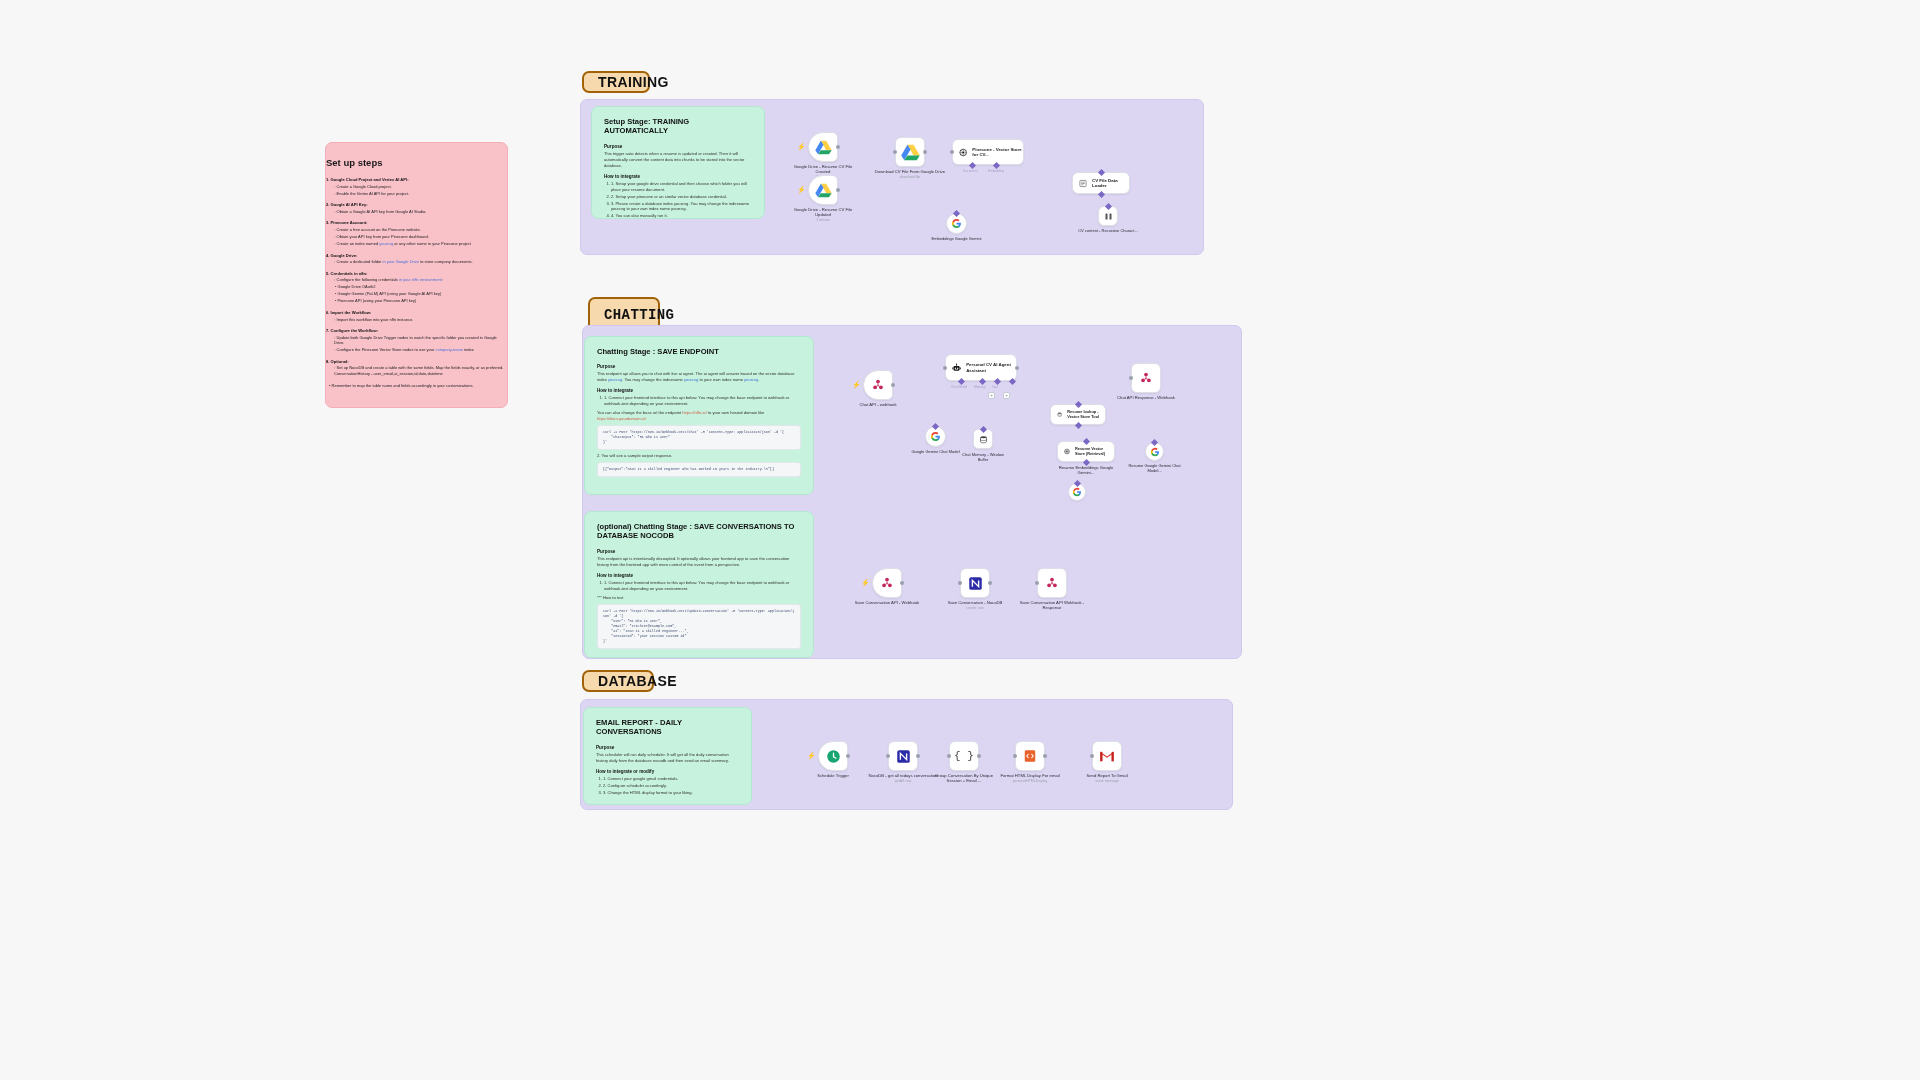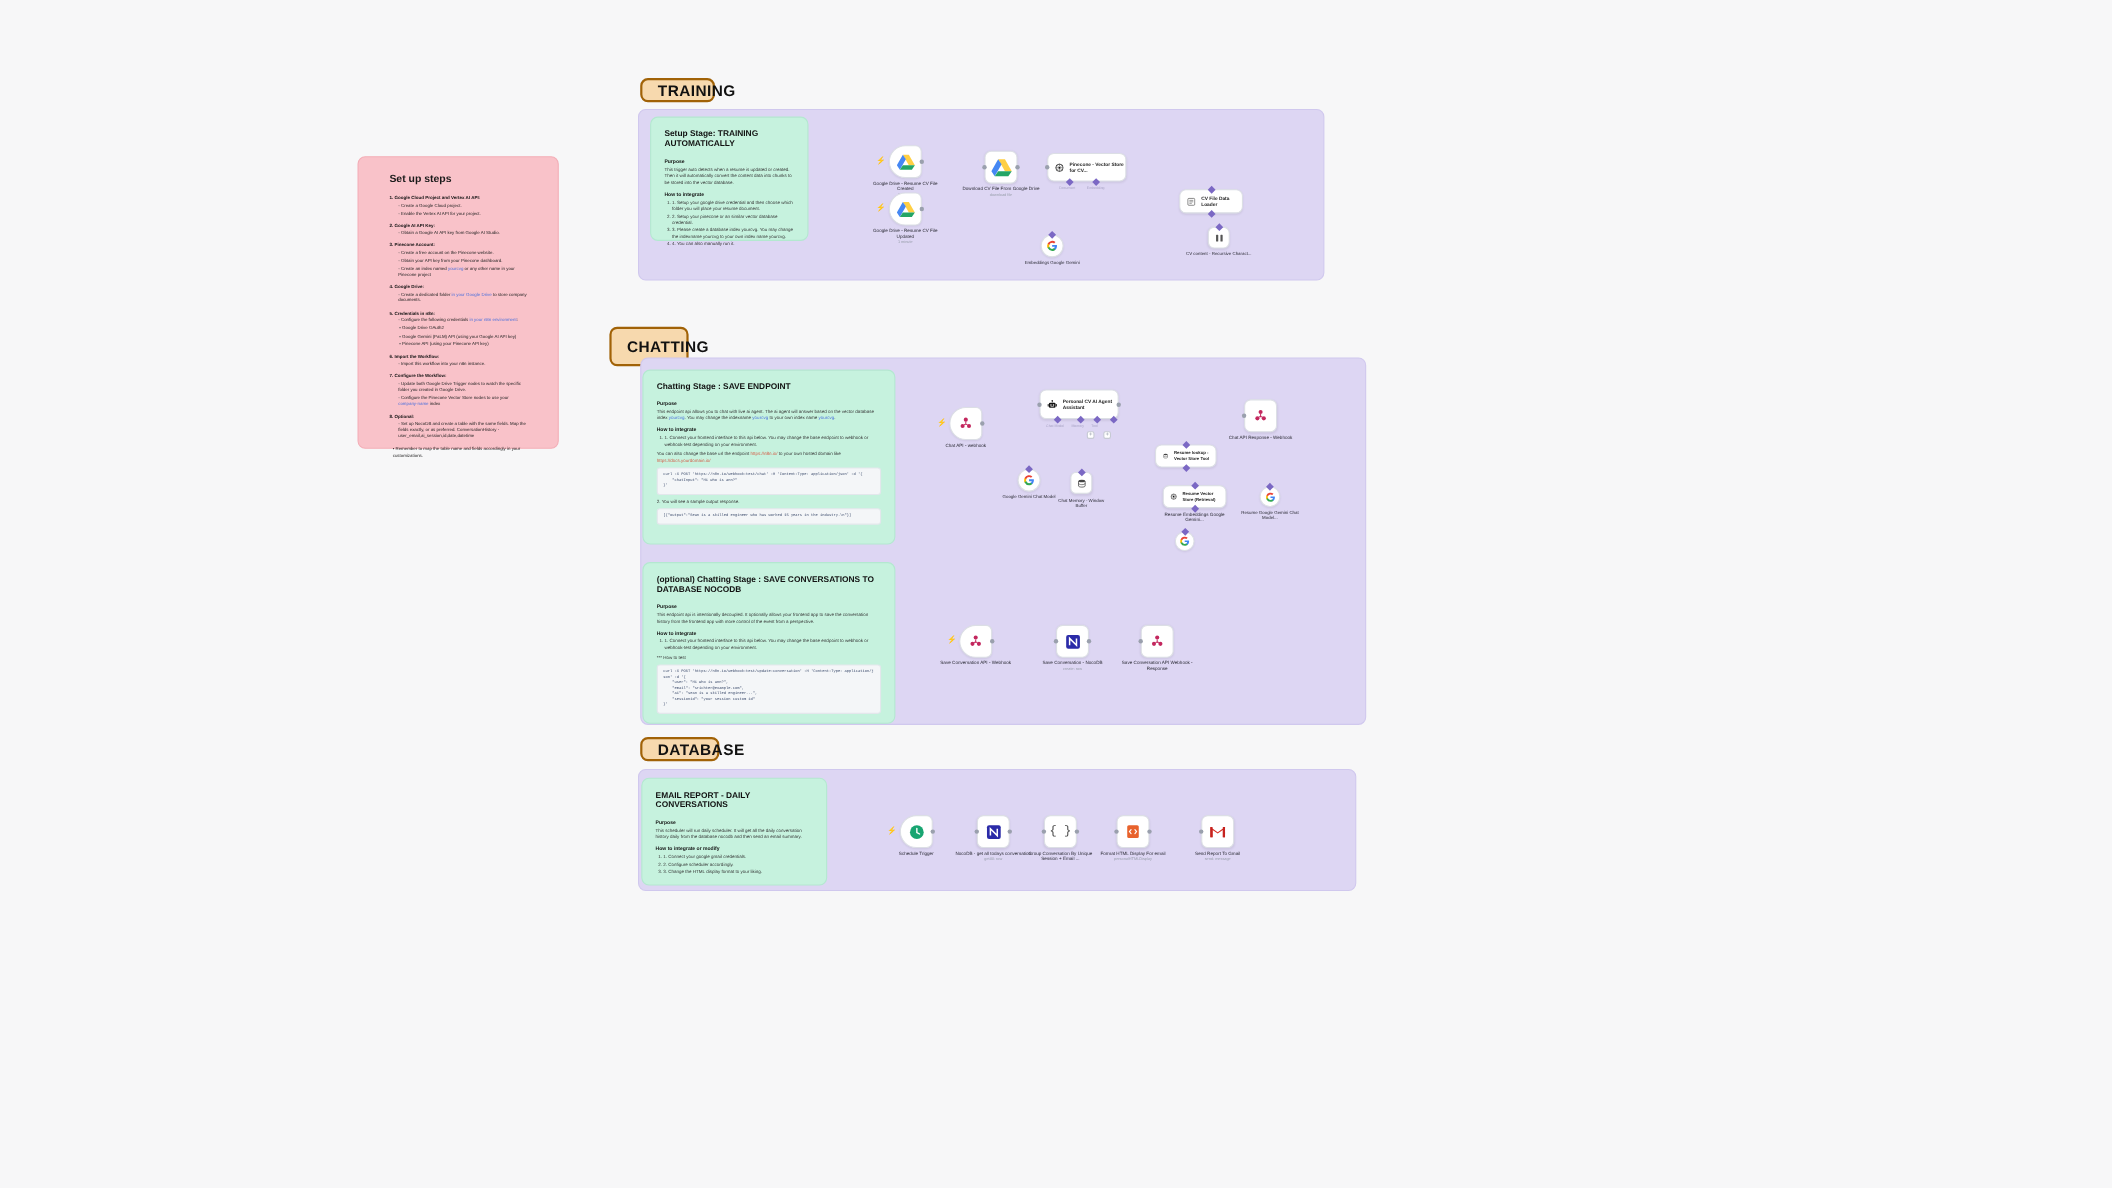--- a/index.html
+++ b/index.html
@@ -6,21 +6,21 @@
   html, body {
     width: 1920px; height: 1080px;
     background: #f7f7f8;
     font-family: "Liberation Sans", sans-serif;
     overflow: hidden;
   }
   #canvas { position: relative; width: 1920px; height: 1080px; background: #f7f7f8; }
 
   
   .note { position: absolute; border-radius: 7px; }
-  .note-pink { background: #f9c2c9; border: 1px solid #f3aeb7; padding: 14px 28px; }
+  .note-pink { background: #f9c2c9; border: 1px solid #f3aeb7; padding: 14px 0; }
   .note-purple { background: #ddd6f3; border: 1px solid #d0c8ee; }
   .note-green { background: #c6f2de; border: 1px solid #b3e8d0; padding: 10px 12px; }
   .note-orange { background: #f7d9ae; border: 2px solid #a16207; display:flex; align-items:center; padding: 0 14px; }
 
   .note-title { font-size: 9.5px; font-weight: bold; color: #1a1a1a; margin-bottom: 9px; }
   .banner-label { font-size: 14px; font-weight: bold; color: #111; letter-spacing: .4px; }
   .gtitle { font-size: 7.6px; font-weight: bold; color: #111; margin-bottom: 8px; line-height: 1.25; }
   .ghead { font-size: 4.6px; font-weight: bold; color: #111; margin: 5px 0 2px; }
   .gtxt { font-size: 4.1px; color: #333; line-height: 1.45; }
   .gtxt .lk { color: #4a6fdc; }
@@ -158,30 +158,30 @@
         <li><span class="s-h">Optional:</span><ul class="pn-ul">
             <li>Set up NocoDB and create a table with the same fields. Map the fields exactly, or as preferred. ConversationHistory - user_email,ai_session,id,date,datetime</li>
           </ul></li>
       </ol>
     <div class="pn-note">Remember to map the table name and fields accordingly in your customizations.</div>
   </div>
 
   <div class="note note-orange" style="left:582px; top:71px; width:68px; height:22px;">
     <span class="banner-label">TRAINING</span>
   </div>
-  <div class="note note-orange" style="left:554px; top:297px; width:72px; height:36px;">
+  <div class="note note-orange" style="left:588px; top:297px; width:72px; height:36px;font-family:Liberation Mono, monospace;">
     <span class="banner-label">CHATTING</span>
   </div>
   <div class="note note-orange" style="left:582px; top:670px; width:72px; height:22px;">
     <span class="banner-label">DATABASE</span>
   </div>
 
   <div class="note note-purple" style="left:580px; top:99px; width:624px; height:156px;"></div>
 
-  <div class="note note-green" style="left:591px; top:106px; width:144px; height:113px;">
+  <div class="note note-green" style="left:591px; top:106px; width:174px; height:113px;">
     <div class="gtitle">Setup Stage: TRAINING AUTOMATICALLY</div>
     <div class="ghead">Purpose</div>
     <div class="gtxt">This trigger auto detects when a resume is updated or created. Then it will automatically convert the content data into chunks to be stored into the vector database.</div>
     <div class="ghead">How to integrate</div>
     <ol class="glist">
         <li>1. Setup your google drive credential and then choose which folder you will place your resume document.</li>
         <li>2. Setup your pinecone or an similar vector database credential.</li>
         <li>3. Please create a database index <span class="lk">yourcvg</span>. You may change the indexname <span class="lk">yourcvg</span> to your own index name <span class="lk">yourcvg</span>.</li>
         <li>4. You can also manually run it.</li>
       </ol>

